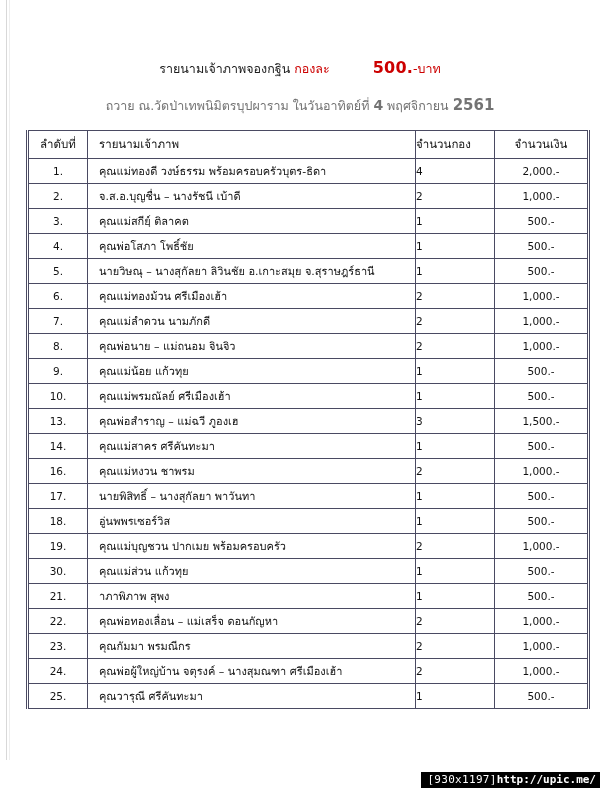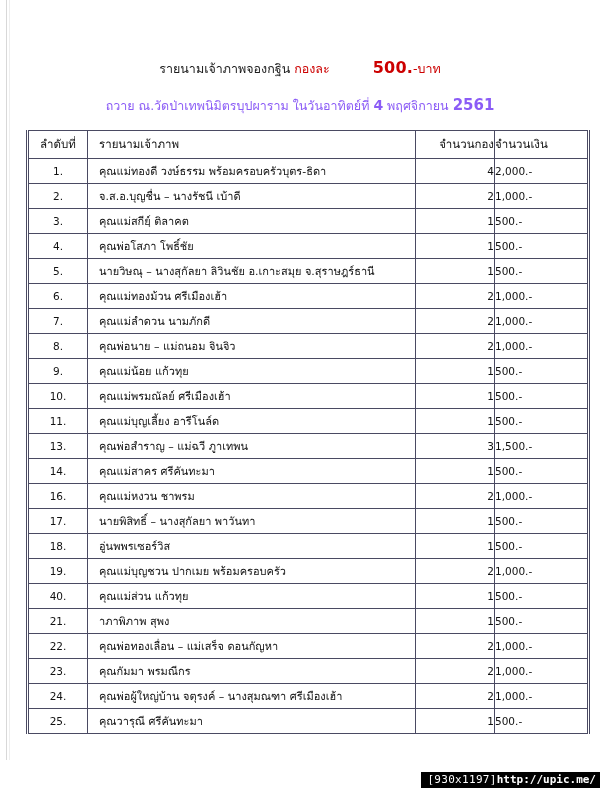--- a/index.html
+++ b/index.html
@@ -56,21 +56,21 @@
   }
   .title-line .accent .big {
     font-size: 16px;
     font-weight: bold;
     letter-spacing: 0.2px;
     margin-left: 39px;
   }
   .subtitle-line {
     margin-top: 17px;
     font-size: 12.5px;
-    color: #8b5cf6;
+    color: #737373;
     white-space: nowrap;
   }
   .subtitle-line .daynum {
     font-size: 14px;
     font-weight: bold;
   }
   .subtitle-line .year {
     font-size: 15px;
     font-weight: bold;
   }
@@ -109,26 +109,26 @@
     width: 58px;
   }
   table.roster th.c-name,
   table.roster td.c-name {
     text-align: left;
     padding-left: 11px;
     width: 316px;
   }
   table.roster th.c-qty,
   table.roster td.c-qty {
-    text-align: right;
+    text-align: left;
     width: 78px;
   }
   table.roster th.c-amt,
   table.roster td.c-amt {
-    text-align: left;
+    text-align: center;
     width: 92px;
     border-right: 3px double #4a4a62;
   }
   table.roster td.c-no {
     font-size: 10.5px;
   }
   table.roster td.c-qty {
     font-size: 10.5px;
   }
   table.roster td.c-amt {
@@ -241,28 +241,22 @@
             <td class="c-qty">1</td>
             <td class="c-amt">500.-</td>
           </tr>
           <tr>
             <td class="c-no">10.</td>
             <td class="c-name">คุณแม่พรมณัลย์ ศรีเมืองเฮ้า</td>
             <td class="c-qty">1</td>
             <td class="c-amt">500.-</td>
           </tr>
           <tr>
-            <td class="c-no">11.</td>
-            <td class="c-name">คุณแม่บุญเลี้ยง อารีโนล์ด</td>
-            <td class="c-qty">1</td>
-            <td class="c-amt">500.-</td>
-          </tr>
-          <tr>
             <td class="c-no">13.</td>
-            <td class="c-name">คุณพ่อสำราญ – แม่ฉวี ภูาเทพน</td>
+            <td class="c-name">คุณพ่อสำราญ – แม่ฉวี ภูองเฮ</td>
             <td class="c-qty">3</td>
             <td class="c-amt">1,500.-</td>
           </tr>
           <tr>
             <td class="c-no">14.</td>
             <td class="c-name">คุณแม่สาคร ศรีคันทะมา</td>
             <td class="c-qty">1</td>
             <td class="c-amt">500.-</td>
           </tr>
           <tr>
@@ -283,21 +277,21 @@
             <td class="c-qty">1</td>
             <td class="c-amt">500.-</td>
           </tr>
           <tr>
             <td class="c-no">19.</td>
             <td class="c-name">คุณแม่บุญชวน ปากเมย พร้อมครอบครัว</td>
             <td class="c-qty">2</td>
             <td class="c-amt">1,000.-</td>
           </tr>
           <tr>
-            <td class="c-no">40.</td>
+            <td class="c-no">30.</td>
             <td class="c-name">คุณแม่ส่วน แก้วทุย</td>
             <td class="c-qty">1</td>
             <td class="c-amt">500.-</td>
           </tr>
           <tr>
             <td class="c-no">21.</td>
             <td class="c-name">าภาพิภาพ สุพง</td>
             <td class="c-qty">1</td>
             <td class="c-amt">500.-</td>
           </tr>

